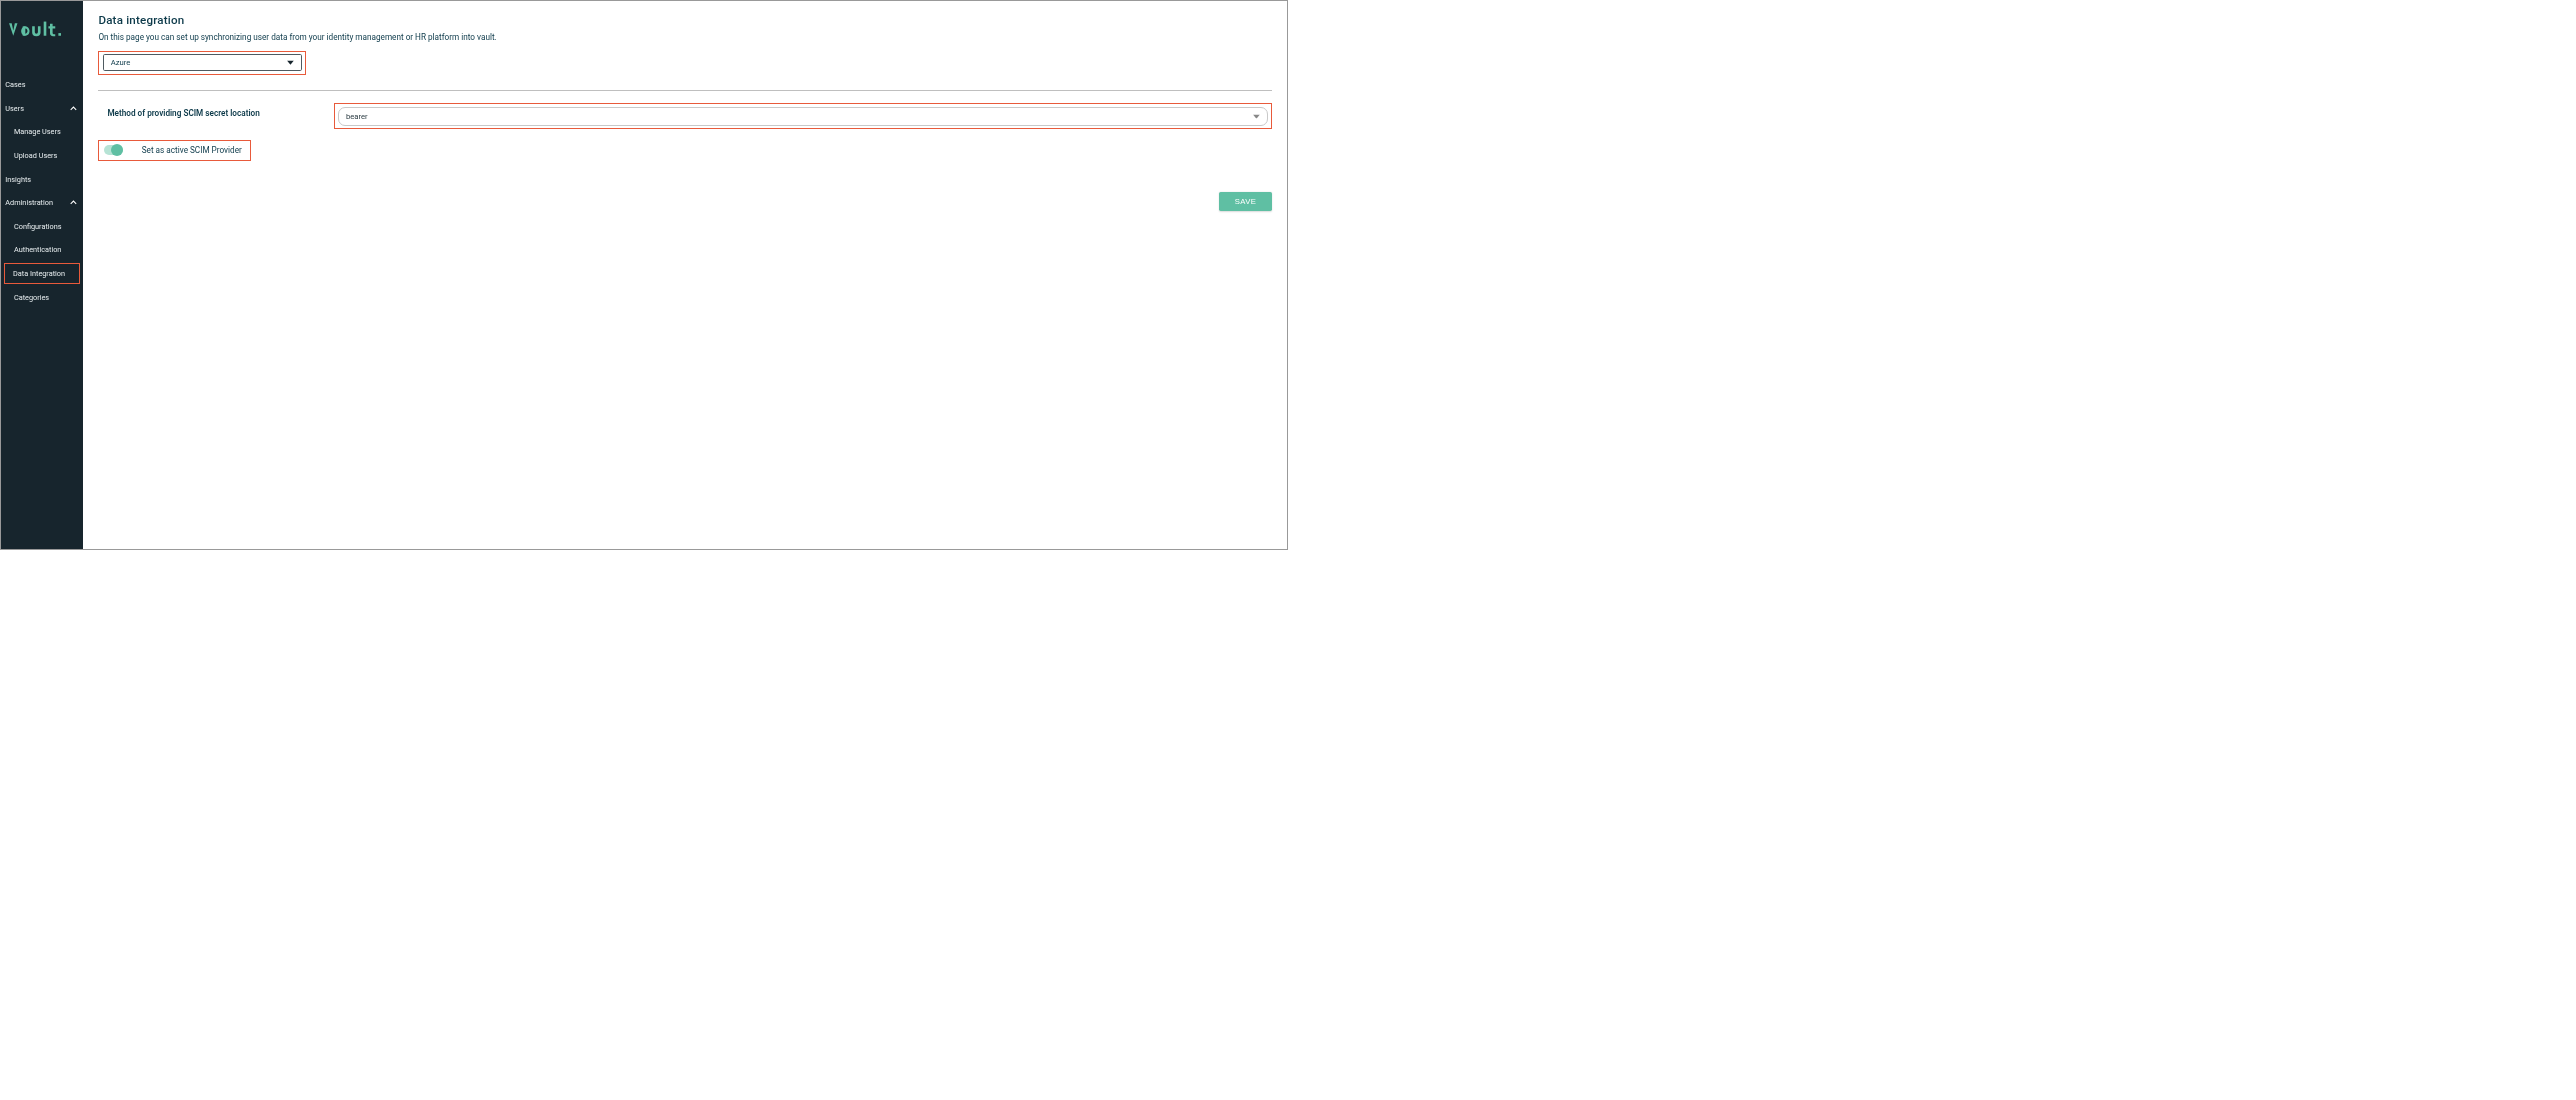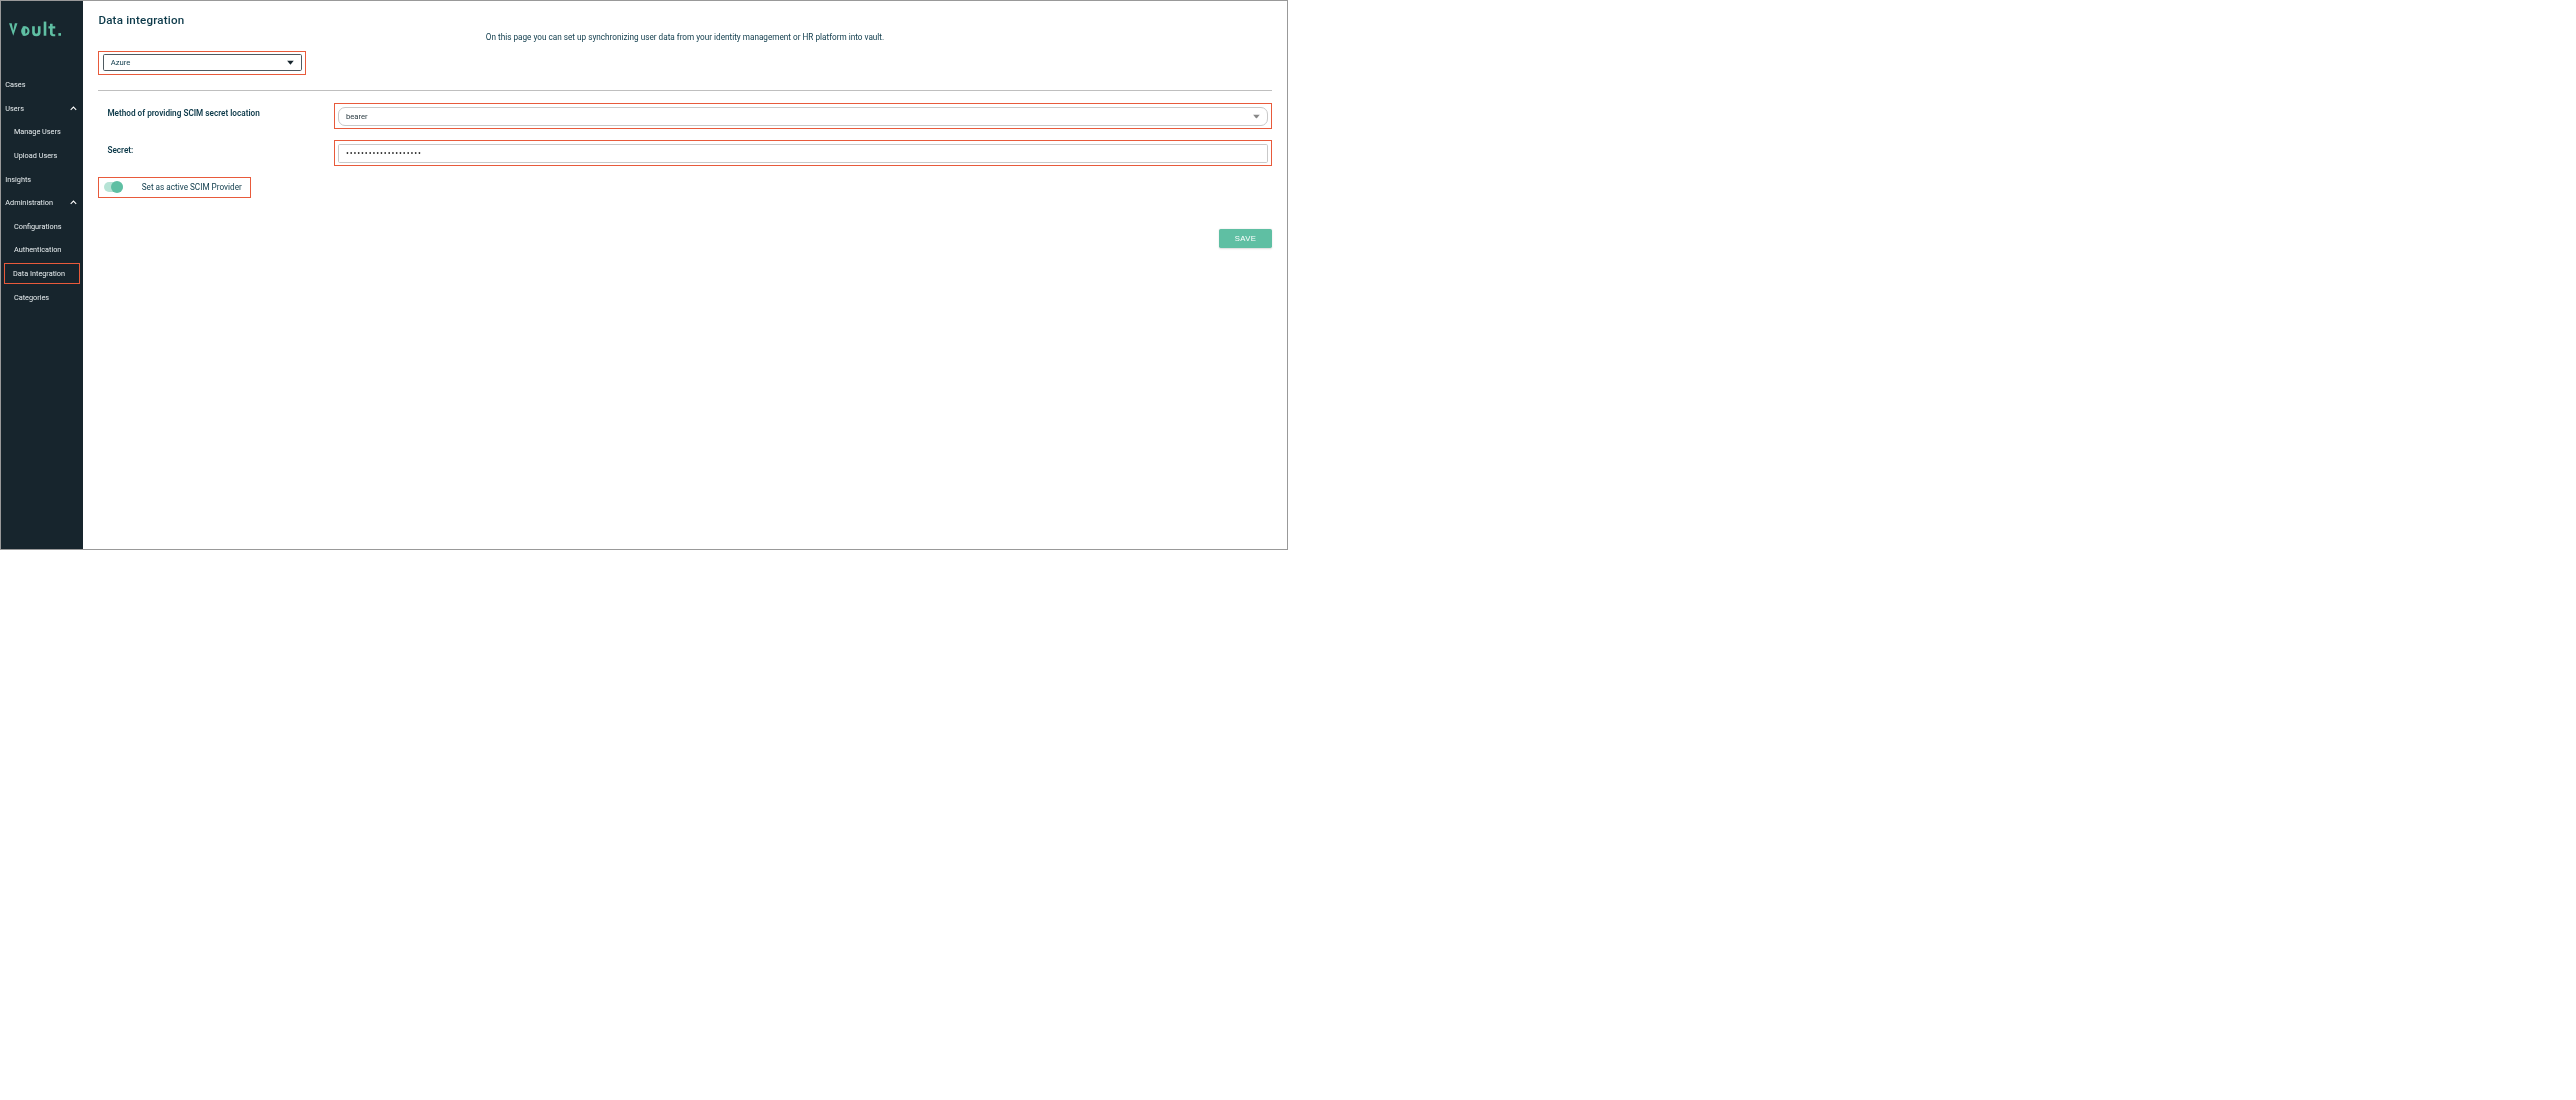--- a/index.html
+++ b/index.html
@@ -37,21 +37,21 @@
   .nav-item .chev { width: 6.9px; height: 6.9px; display: inline-flex; align-items: center; }
   .nav-item.highlight {
     border: 0.9px solid #e85a3b;
     margin: 1.7px 3.4px;
     padding: 5.1px 2.6px 5.1px 7.7px;
   }
 
   
   .main { flex: 1; padding: 12px 15.4px 12px 15.4px; color: #0d3a4a; overflow: auto; }
   .page-title { font-size: 11.6px; color: #0d3a4a; margin-bottom: 5.1px; font-weight: 500; letter-spacing: 0.2px; }
-  .page-desc { font-size: 8.2px; color: #0d3a4a; margin-bottom: 8.6px; text-align: center; }
+  .page-desc { font-size: 8.2px; color: #0d3a4a; margin-bottom: 8.6px; }
 
   .hl-box {
     border: 0.9px solid #e85a3b;
     padding: 2.6px 3.4px;
     display: inline-block;
   }
   .hl-wrap { display: inline-block; }
 
   .dropdown {
     position: relative;
@@ -245,28 +245,20 @@
           <span class="arrow">
             <svg width="6.9" height="4.3" viewBox="0 0 10 6">
                 <path d="M0 0 L5 6 L10 0 Z" fill="#888"></path>
               </svg>
           </span>
         </div>
       </div>
     </div>
   </div>
 
-  <div class="form-row">
-    <div class="form-label">Secret:</div>
-    <div class="form-control-wrap">
-      <div class="hl-field">
-        <input type="text" class="text-input" value="••••••••••••••••••••" style="">
-      </div>
-    </div>
-  </div>
 
   <div class="toggle-row">
     <div class="toggle">
       <div class="knob"></div>
     </div>
     <span class="toggle-label">Set as active SCIM Provider</span>
   </div>
 
   <div class="actions">
     <button class="btn-save">SAVE</button>

